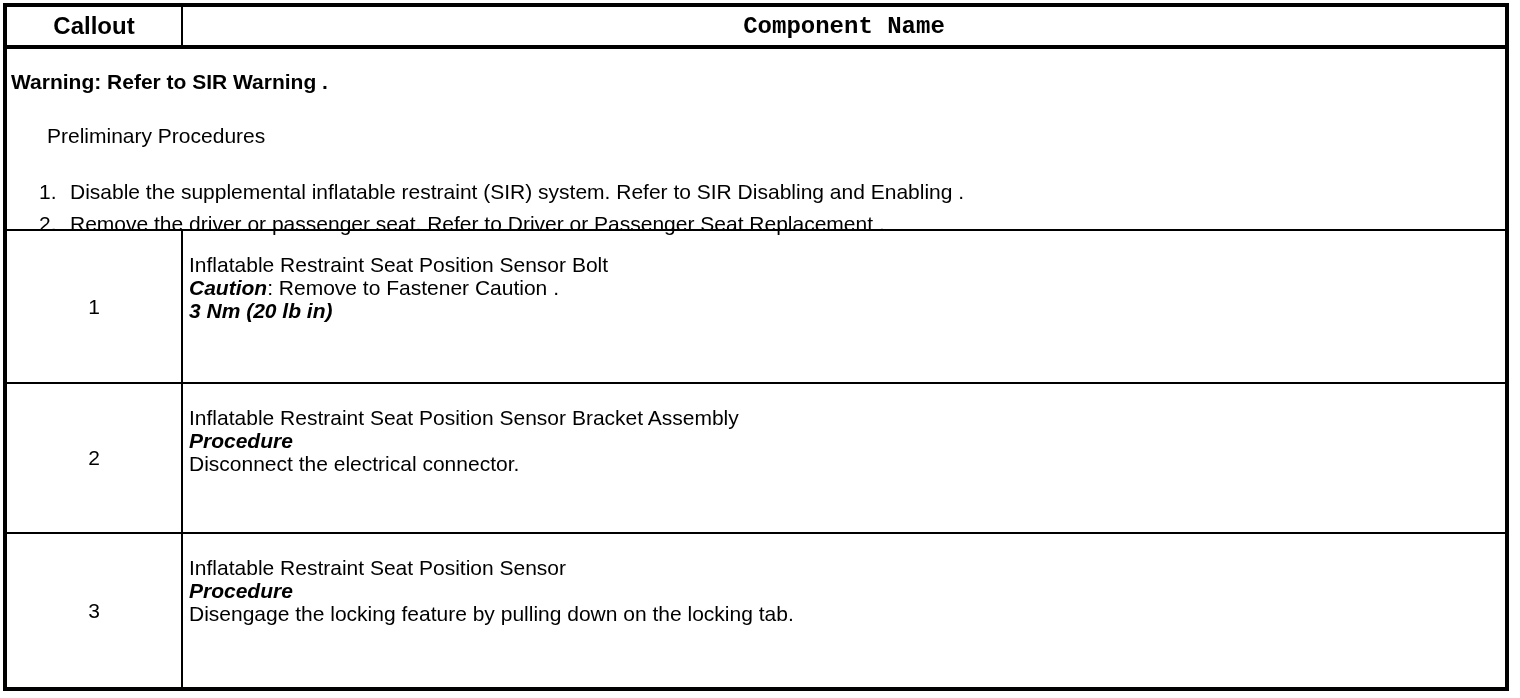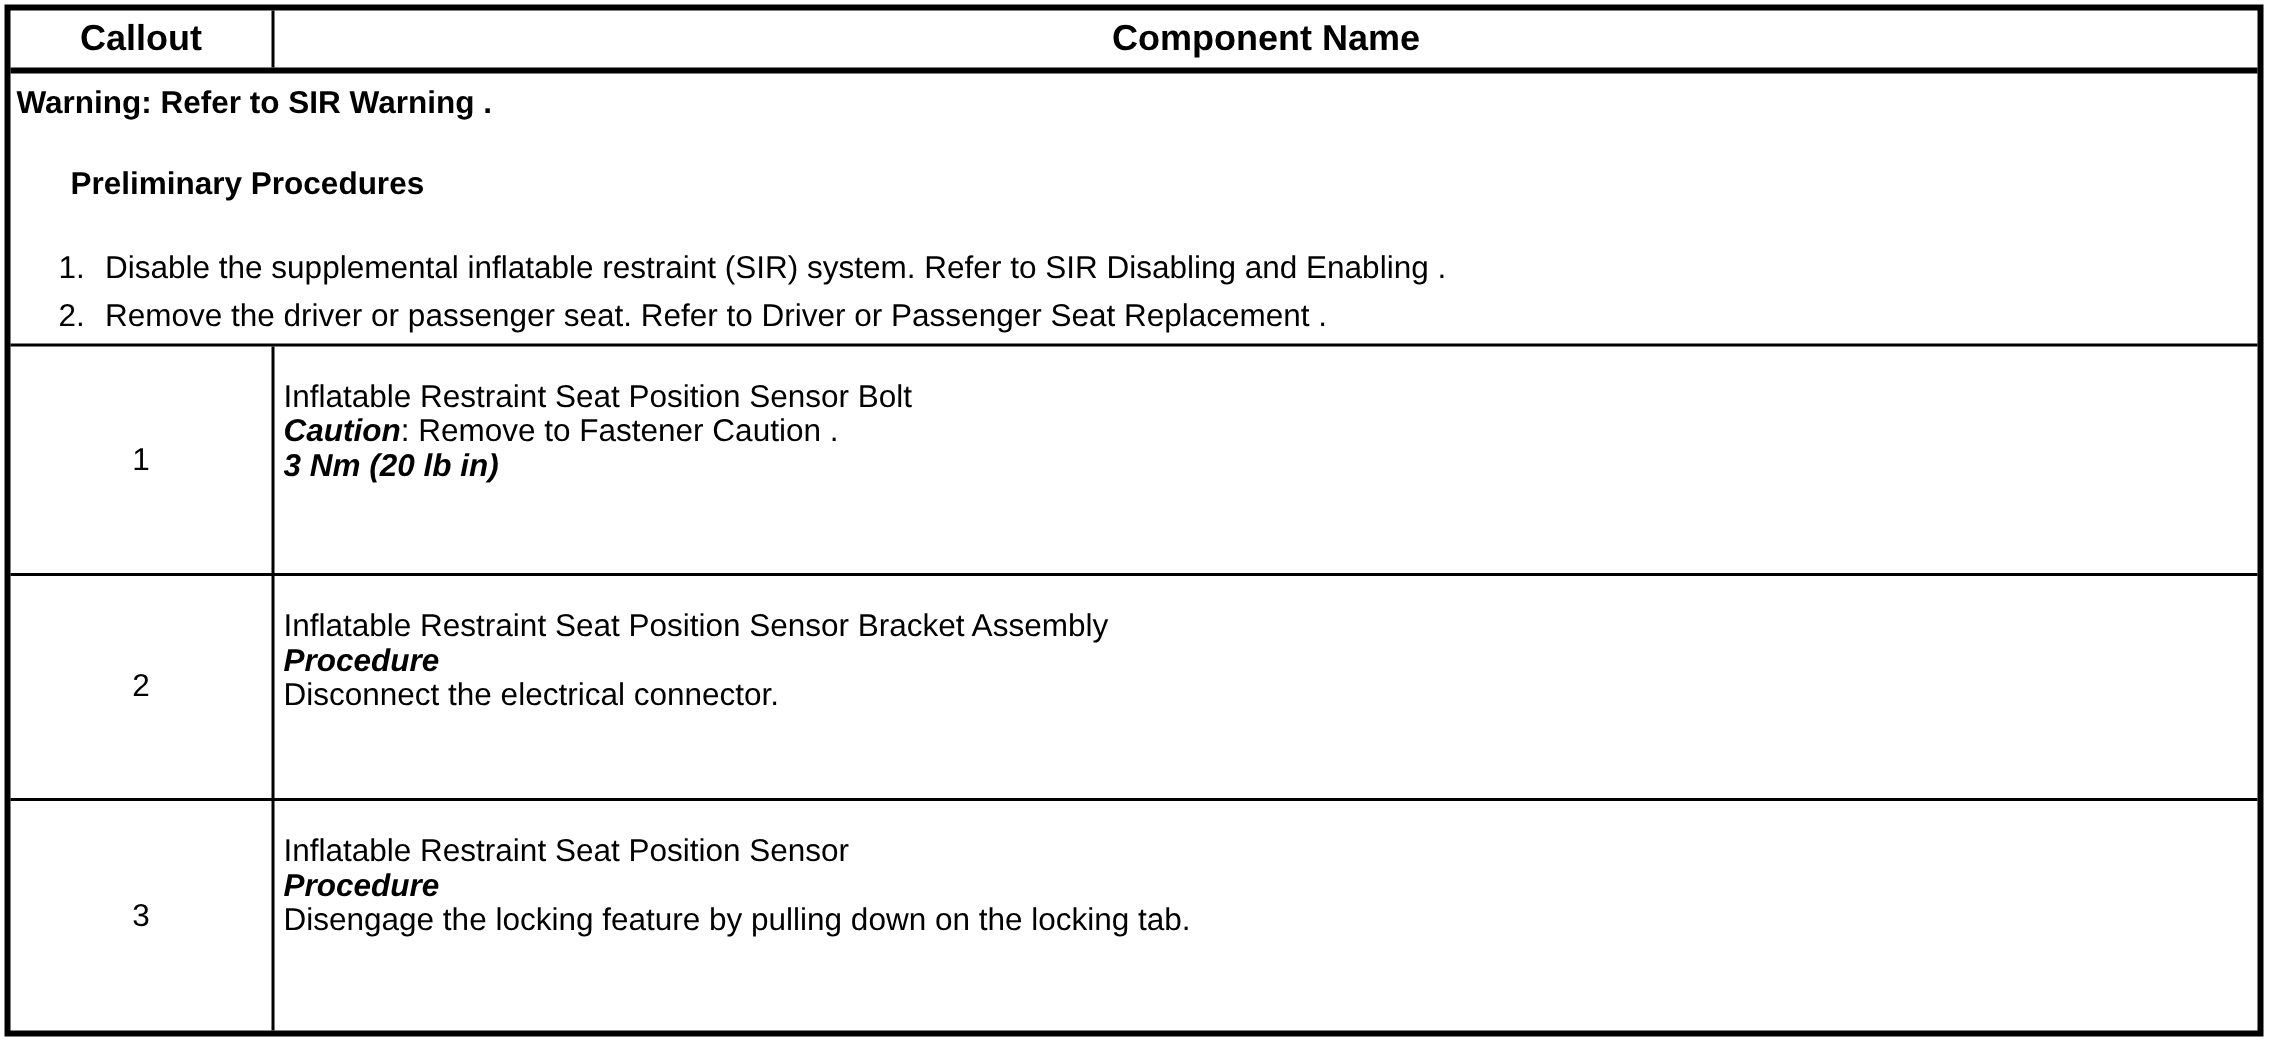--- a/index.html
+++ b/index.html
@@ -23,32 +23,32 @@
     height: 42px;
     border-bottom: 4px solid #000;
     flex: 0 0 auto;
   }
   .hcell {
     display: flex; align-items: center; justify-content: center;
     font-weight: bold;
     font-size: 24px;
   }
   .hcell-callout { width: 176px; border-right: 2px solid #000; }
-  .hcell-name { flex: 1; }
+  .hcell-name { flex: 1; font-family: Liberation Mono, monospace; }
 
   .prelim-section {
     height: 182px;
     border-bottom: 2px solid #000;
-    padding: 8px 8px 0 4px;
+    padding: 21px 8px 0 4px;
     flex: 0 0 auto;
     font-size: 21px;
     line-height: 23px;
   }
   .warning-line { font-weight: bold; }
-  .prelim-title { font-weight: bold; margin: 31px 0 0 36px; }
+  .prelim-title { font-weight: normal; margin: 31px 0 0 36px; }
   .steps { margin-top: 29px; list-style: none; }
   .step { display: flex; line-height: 32px; }
   .step-num { width: 59px; padding-left: 28px; flex: 0 0 auto; }
   .step-text { flex: 1; }
 
   .data-row { display: flex; flex: 0 0 auto; }
   .data-row.r1 { height: 153px; border-bottom: 2px solid #000; }
   .data-row.r2 { height: 150px; border-bottom: 2px solid #000; }
   .data-row.r3 { flex: 1 1 auto; }
   .callout-cell {

